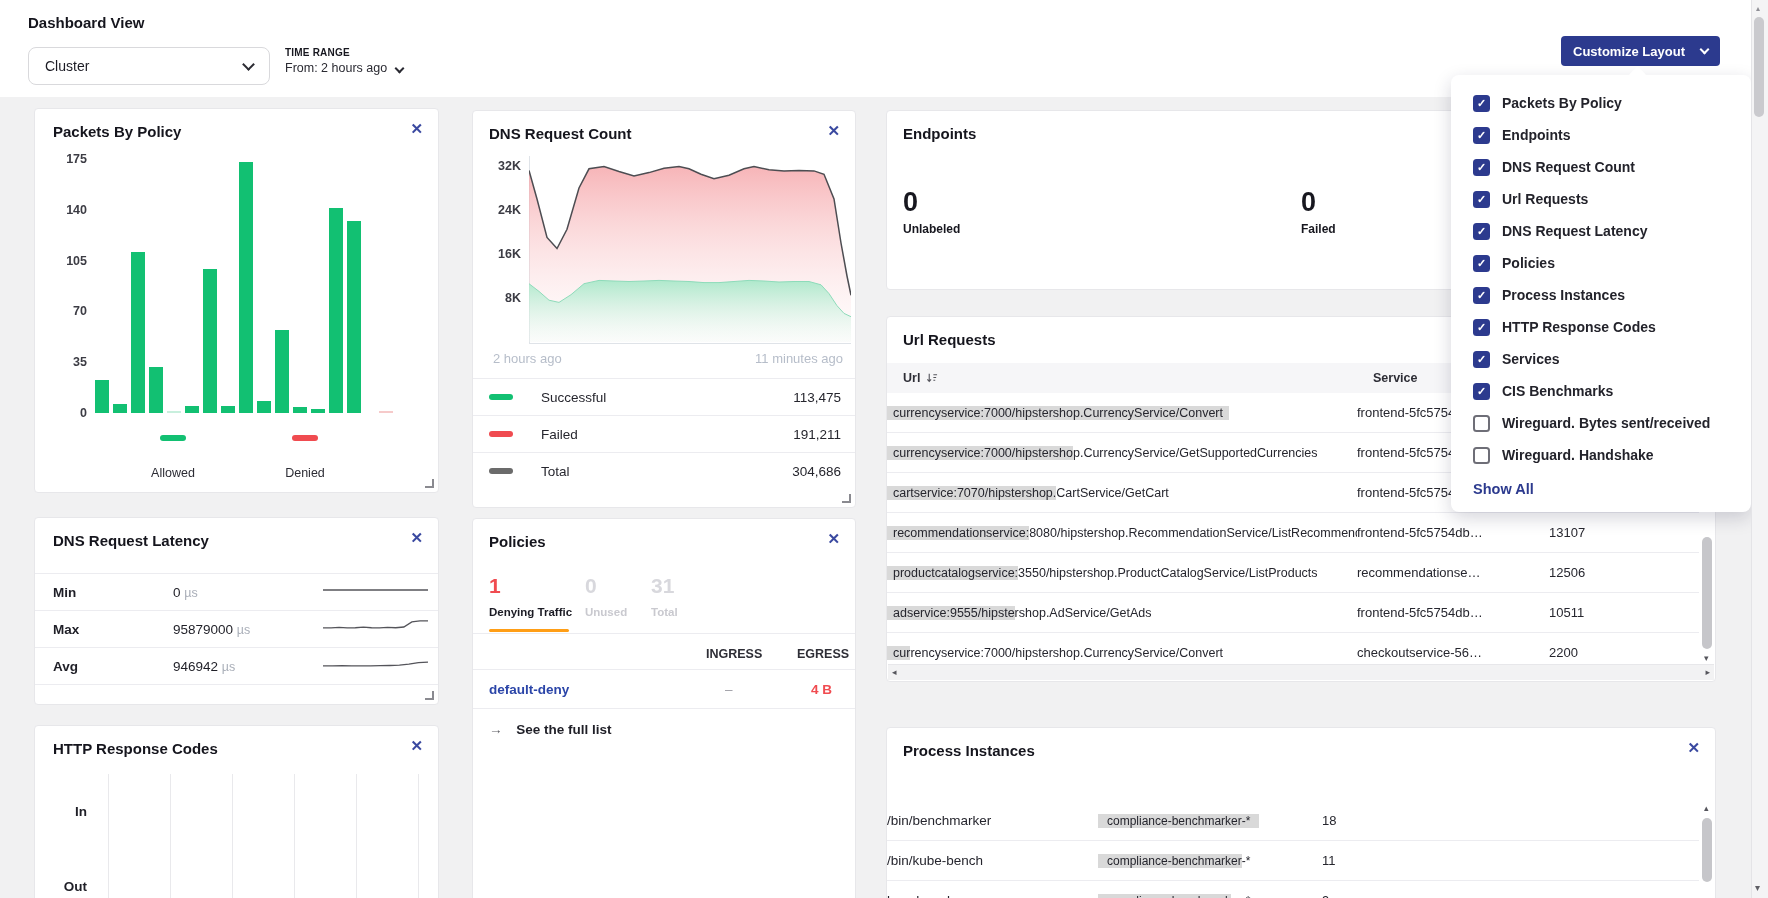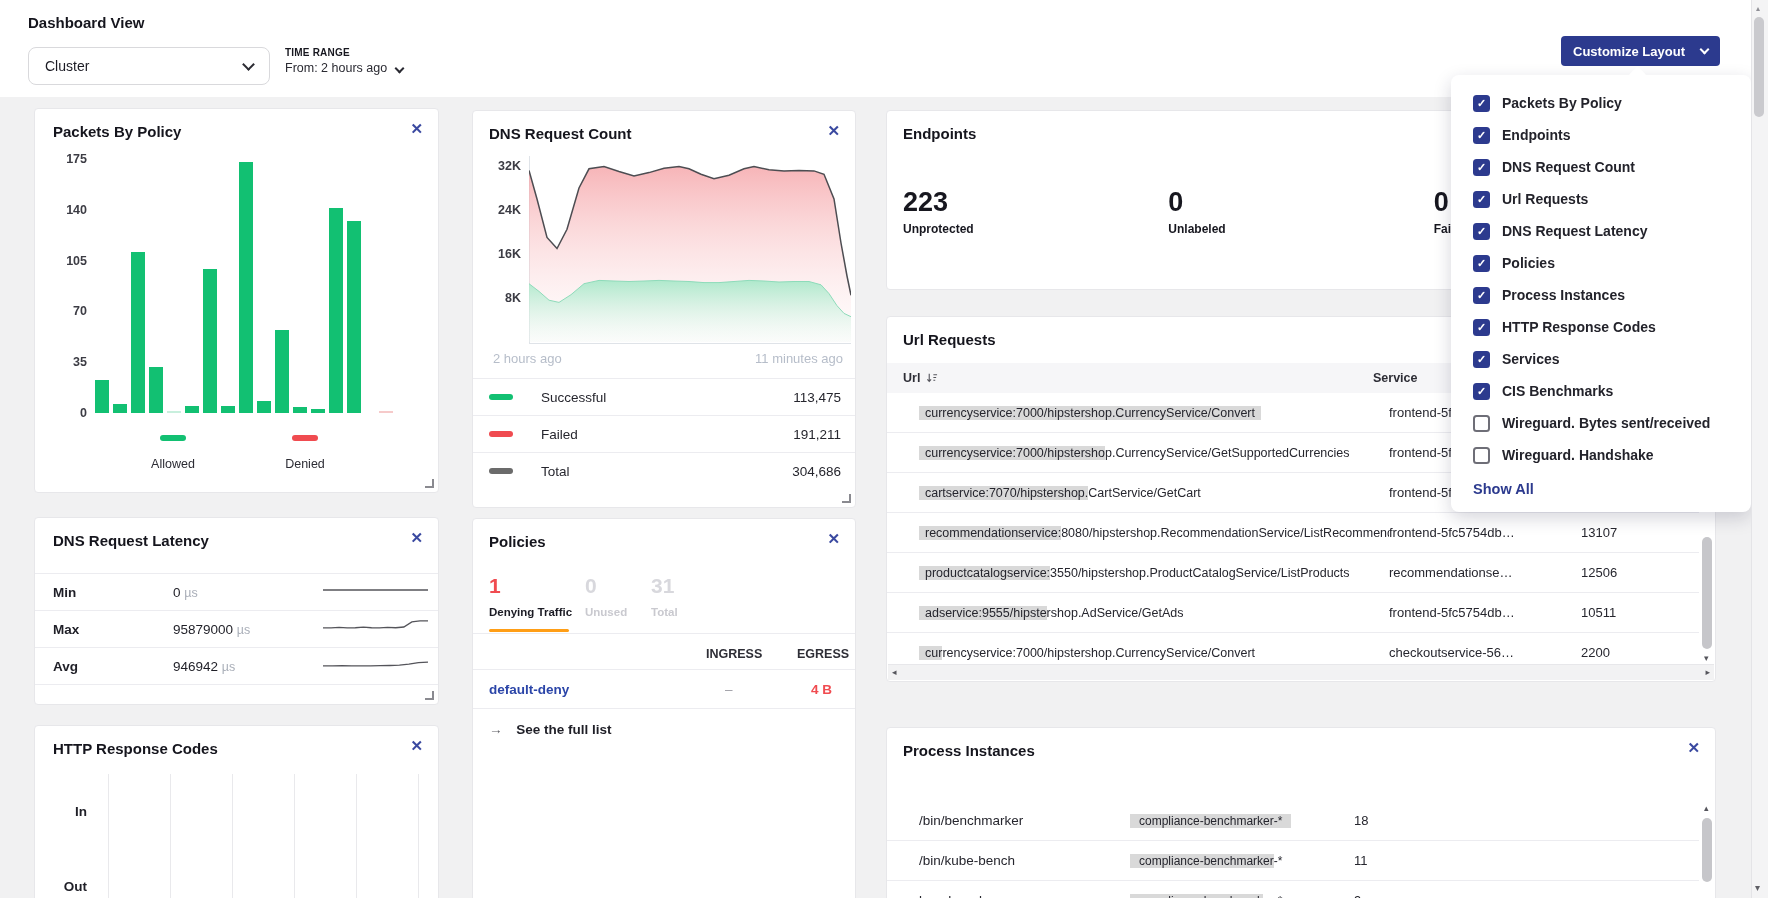--- a/index.html
+++ b/index.html
@@ -34,41 +34,41 @@
   #card-packets{left:34px;top:108px;width:405px;height:385px}
   .pk-yaxis{position:absolute;left:12px;top:50px;width:40px;height:254px}
   .ytick{position:absolute;right:0;transform:translateY(-50%);font-size:12.5px;font-weight:600;color:#3c3c44}
   .pk-plot{position:absolute;left:60px;top:50px;height:254px;display:flex;align-items:flex-end;gap:4px}
   .bar{width:14px;background:#12c072}
   .bar.faint-green{background:#c8efdd}
   .bar.denied{background:#f6caca;margin-left:14px}
   .pk-legend{position:absolute;left:0;top:318px;width:100%}
   .pk-leg-item{position:absolute;width:76px;text-align:center}
   .pk-leg-item .sw{display:inline-block;width:26px;height:6px;border-radius:3px}
-  .pk-leg-item .lbl{display:block;margin-top:12px;font-size:12.5px;color:#2c2c34}
+  .pk-leg-item .lbl{display:block;margin-top:21px;font-size:12.5px;color:#2c2c34}
   
   #card-dnscount{left:472px;top:110px;width:384px;height:398px}
   .dc-yaxis{position:absolute;left:8px;top:45px;width:40px;height:188px}
   .dc-svg{position:absolute;left:56px;top:45px;width:322px;height:188px}
   .dc-xlabel{position:absolute;top:240px;font-size:13px;color:#b6bdc9}
   .dc-legend{position:absolute;left:0;right:0;top:267px}
   .legend-row{display:flex;align-items:center;height:36px;border-top:1px solid #ececf0;padding:0 14px 0 16px}
   .swatch{width:24px;height:6px;border-radius:3px;margin-right:28px}
   .legend-label{font-size:13.5px;color:#26262e}
   .legend-value{margin-left:auto;font-size:13.5px;color:#26262e}
   
   #card-endpoints{left:886px;top:110px;width:830px;height:180px}
   .ep-metrics{position:absolute;left:16px;right:16px;top:76px;display:flex}
   .metric{flex:1}
   .metric-value{font-size:27px;font-weight:bold;color:#17171f}
   .metric-label{font-size:12px;font-weight:bold;color:#17171f;margin-top:4px}
   
   .t-header{position:absolute;left:0;right:16px;height:30px;background:#f6f6f8;display:grid;
       align-items:center;padding-left:16px;font-size:12.5px;font-weight:bold;color:#2e2e36}
-  .t-row{display:grid;align-items:center;border-bottom:1px solid #ececf0;padding-left:32px;height:39px}
+  .t-row{display:grid;align-items:center;border-bottom:1px solid #ececf0;padding-left:0;height:39px}
   .td{white-space:nowrap;overflow:hidden}
   .sort-ic{width:12px;height:12px;margin-left:6px;vertical-align:-1px}
   .hcell{display:flex;align-items:center}
   
   #card-urls{left:886px;top:316px;width:830px;height:366px}
   #card-urls .t-header{top:46px;grid-template-columns:470px 192px auto}
   .url-body{position:absolute;left:0;right:16px;top:76px;bottom:20px;overflow:hidden}
   .url-row{grid-template-columns:470px 192px auto}
   .td-url{font-size:12.5px;color:#26262e}
   .hl{background:#d9d9d9;padding:5px 0 5px 6px}
@@ -254,24 +254,20 @@
       </div>
     </div>
   <span class="resize-handle"></span>
 </div>
 
 <div class="card" id="card-endpoints">
   <div class="card-title">Endpoints</div>
   <span class="close-x">✕</span>
   <div class="ep-metrics">
       <div class="metric">
-        <div class="metric-value">223</div>
-        <div class="metric-label">Unprotected</div>
-      </div>
-      <div class="metric">
         <div class="metric-value">0</div>
         <div class="metric-label">Unlabeled</div>
       </div>
       <div class="metric">
         <div class="metric-value">0</div>
         <div class="metric-label">Failed</div>
       </div>
     </div>
 </div>
 

